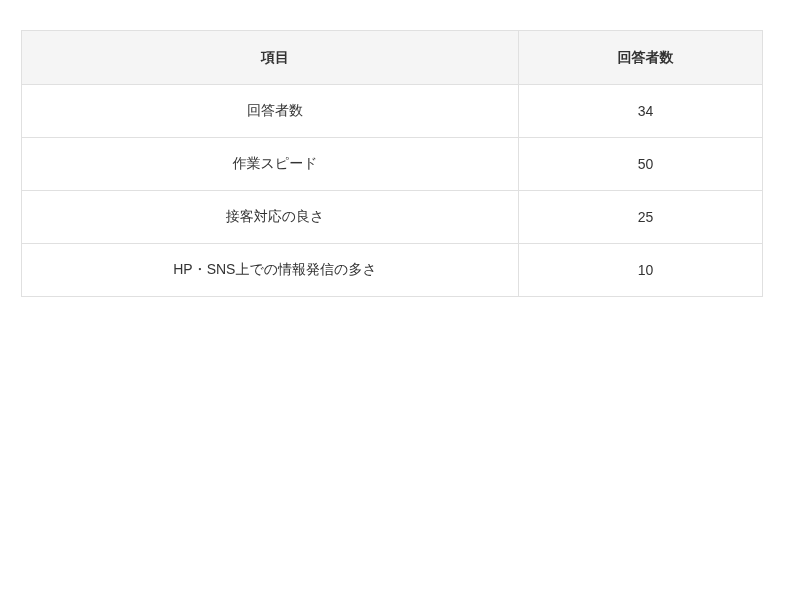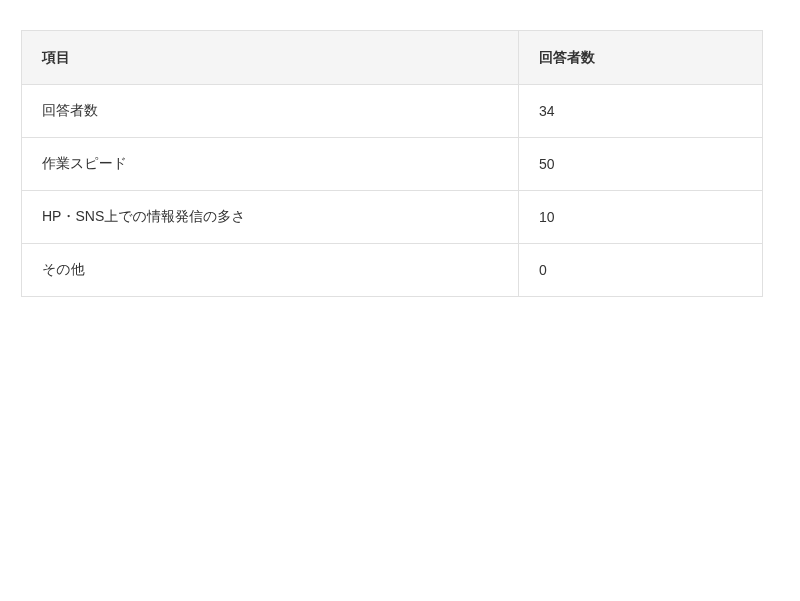--- a/index.html
+++ b/index.html
@@ -26,21 +26,21 @@
     table-layout: fixed;
     font-size: 14px;
     color: var(--text-color, #333333);
   }
   table.survey-table th,
   table.survey-table td {
     border: 1px solid var(--border-color, #e0e0e0);
     height: 53px;
     padding: 0 10px 0 20px;
     vertical-align: middle;
-    text-align: left;
+    text-align: center;
     box-sizing: border-box;
     overflow: hidden;
     white-space: nowrap;
   }
   table.survey-table th {
     background: var(--header-bg, #f5f5f5);
     font-weight: bold;
     height: 54px;
   }
   .col-item  { width: 497px; }
@@ -64,22 +64,22 @@
     <tbody id="table-body">
         <tr>
           <td>回答者数</td>
           <td>34</td>
         </tr>
         <tr>
           <td>作業スピード</td>
           <td>50</td>
         </tr>
         <tr>
+          <td>接客対応の良さ</td>
+          <td>25</td>
+        </tr>
+        <tr>
           <td>HP・SNS上での情報発信の多さ</td>
           <td>10</td>
-        </tr>
-        <tr>
-          <td>その他</td>
-          <td>0</td>
         </tr>
       </tbody>
   </table>
 </div>
 
 </body></html>

